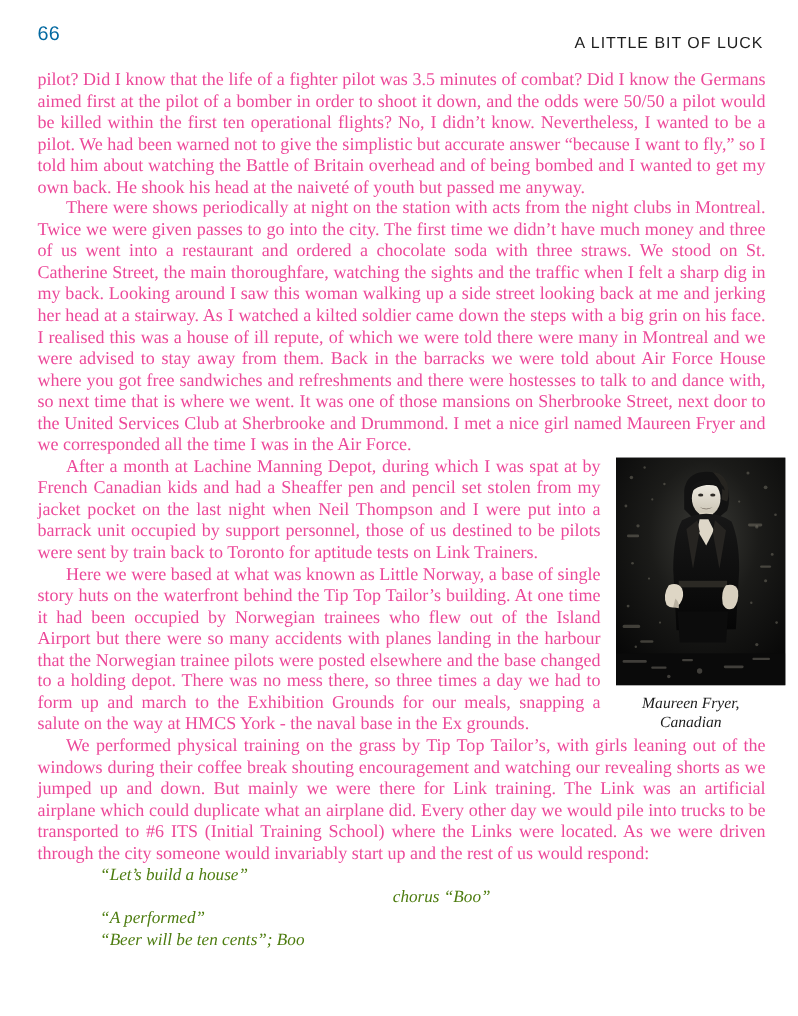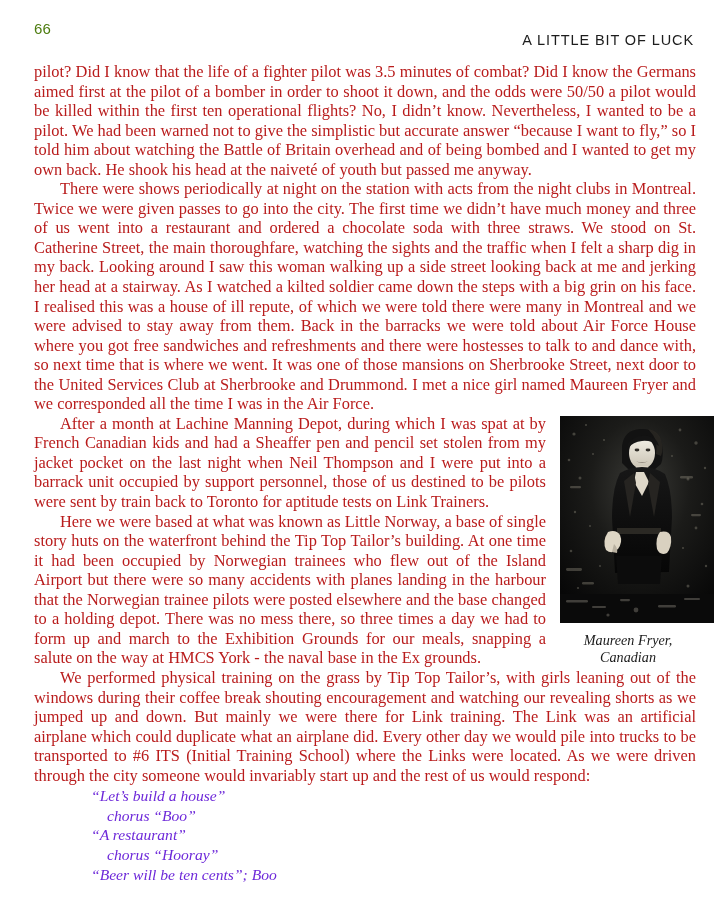--- a/index.html
+++ b/index.html
@@ -30,23 +30,23 @@
     left: 34px;
     top: 20px;
     width: 660px;
     height: 20px;
   }
   .folio {
     position: absolute;
     left: 0;
     top: 0;
     font-family: "Liberation Sans", "DejaVu Sans", sans-serif;
-    font-size: 15px;
+    font-size: 18px;
     letter-spacing: 0.2px;
-    color: #4d7c0f;
+    color: #0369a1;
   }
   .head-title {
     position: absolute;
     left: 0;
     top: 12px;
     width: 660px;
     text-align: right;
     font-family: "Liberation Sans", "DejaVu Sans", sans-serif;
     font-size: 14.5px;
     letter-spacing: 0.9px;
@@ -60,21 +60,21 @@
     top: 62px;
     width: 662px;
   }
 
   p.para {
     margin: 0;
     font-size: 16.4px;
     line-height: 19.55px;
     text-align: justify;
     text-indent: 26px;
-    color: #b91c1c;
+    color: #ec4899;
     hyphens: none;
   }
   p.para.noindent { text-indent: 0; }
 
   
   .figure {
     float: right;
     width: 136px;
     margin: 2px 0 0 14px;
     shape-outside: margin-box;
@@ -99,25 +99,25 @@
 
   
   .song {
     margin-top: 1px;
   }
   .song-line {
     margin: 0;
     font-style: italic;
     font-size: 15.6px;
     line-height: 19.6px;
-    color: #6d28d9;
+    color: #4d7c0f;
     white-space: pre;
   }
   .song-line.indent-0 { padding-left: 57px; }
-  .song-line.indent-1 { padding-left: 73px; }
+  .song-line.indent-1 { padding-left: 73px; text-align: center; }
 </style>
 </head>
 <body>
 
 <div class="page">
 
   <div class="running-head">
     <div class="folio">66</div>
     <div class="head-title">A LITTLE BIT OF LUCK</div>
   </div>
@@ -230,20 +230,19 @@
 
     <p class="para">After a month at Lachine Manning Depot, during which I was spat at by French Canadian kids and had a Sheaffer pen and pencil set stolen from my jacket pocket on the last night when Neil Thompson and I were put into a barrack unit occupied by support personnel, those of us destined to be pilots were sent by train back to Toronto for aptitude tests on Link Trainers.</p>
 
     <p class="para">Here we were based at what was known as Little Norway, a base of single story huts on the waterfront behind the Tip Top Tailor’s building. At one time it had been occupied by Norwegian trainees who flew out of the Island Airport but there were so many accidents with planes landing in the harbour that the Norwegian trainee pilots were posted elsewhere and the base changed to a holding depot. There was no mess there, so three times a day we had to form up and march to the Exhibition Grounds for our meals, snapping a salute on the way at HMCS York - the naval base in the Ex grounds.</p>
 
     <p class="para">We performed physical training on the grass by Tip Top Tailor’s, with girls leaning out of the windows during their coffee break shouting encouragement and watching our revealing shorts as we jumped up and down. But mainly we were there for Link training. The Link was an artificial airplane which could duplicate what an airplane did. Every other day we would pile into trucks to be transported to #6 ITS (Initial Training School) where the Links were located. As we were driven through the city someone would invariably start up and the rest of us would respond:</p>
 
     <div class="song">
       <p class="song-line indent-0">“Let’s build a house”</p>
       <p class="song-line indent-1">chorus “Boo”</p>
-      <p class="song-line indent-0">“A restaurant”</p>
-      <p class="song-line indent-1">chorus “Hooray”</p>
+      <p class="song-line indent-0">“A performed”</p>
       <p class="song-line indent-0">“Beer will be ten cents”; Boo</p>
 
     </div>
 
   </div>
 </div>
 
 </body></html>

